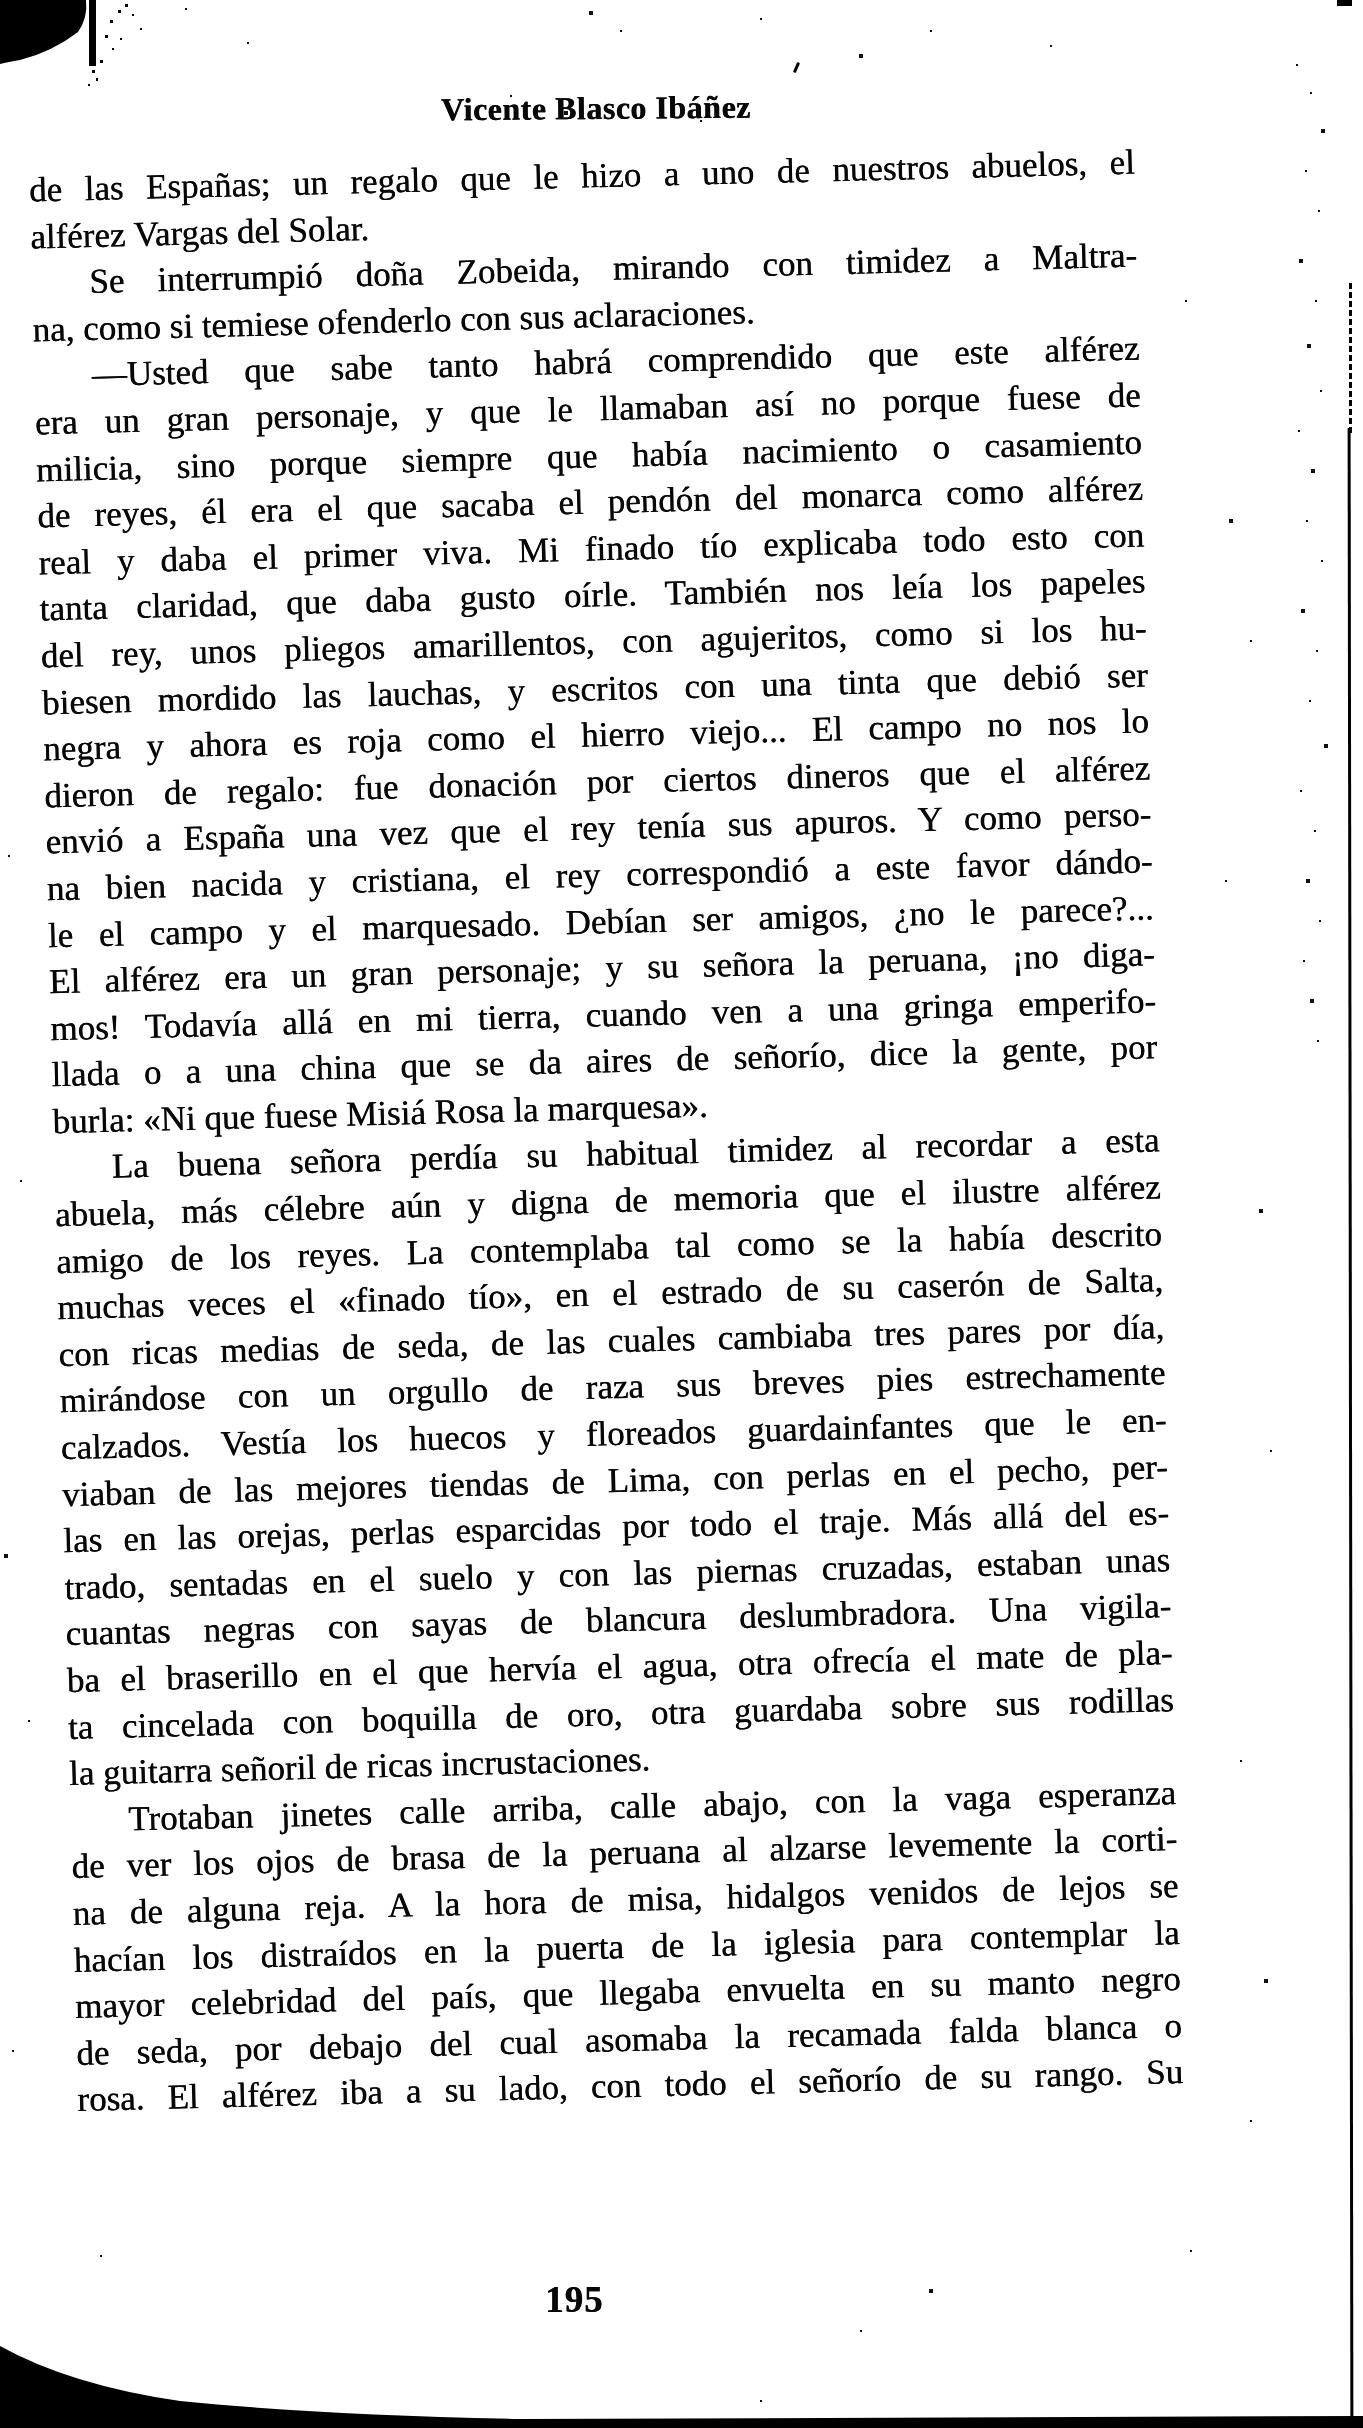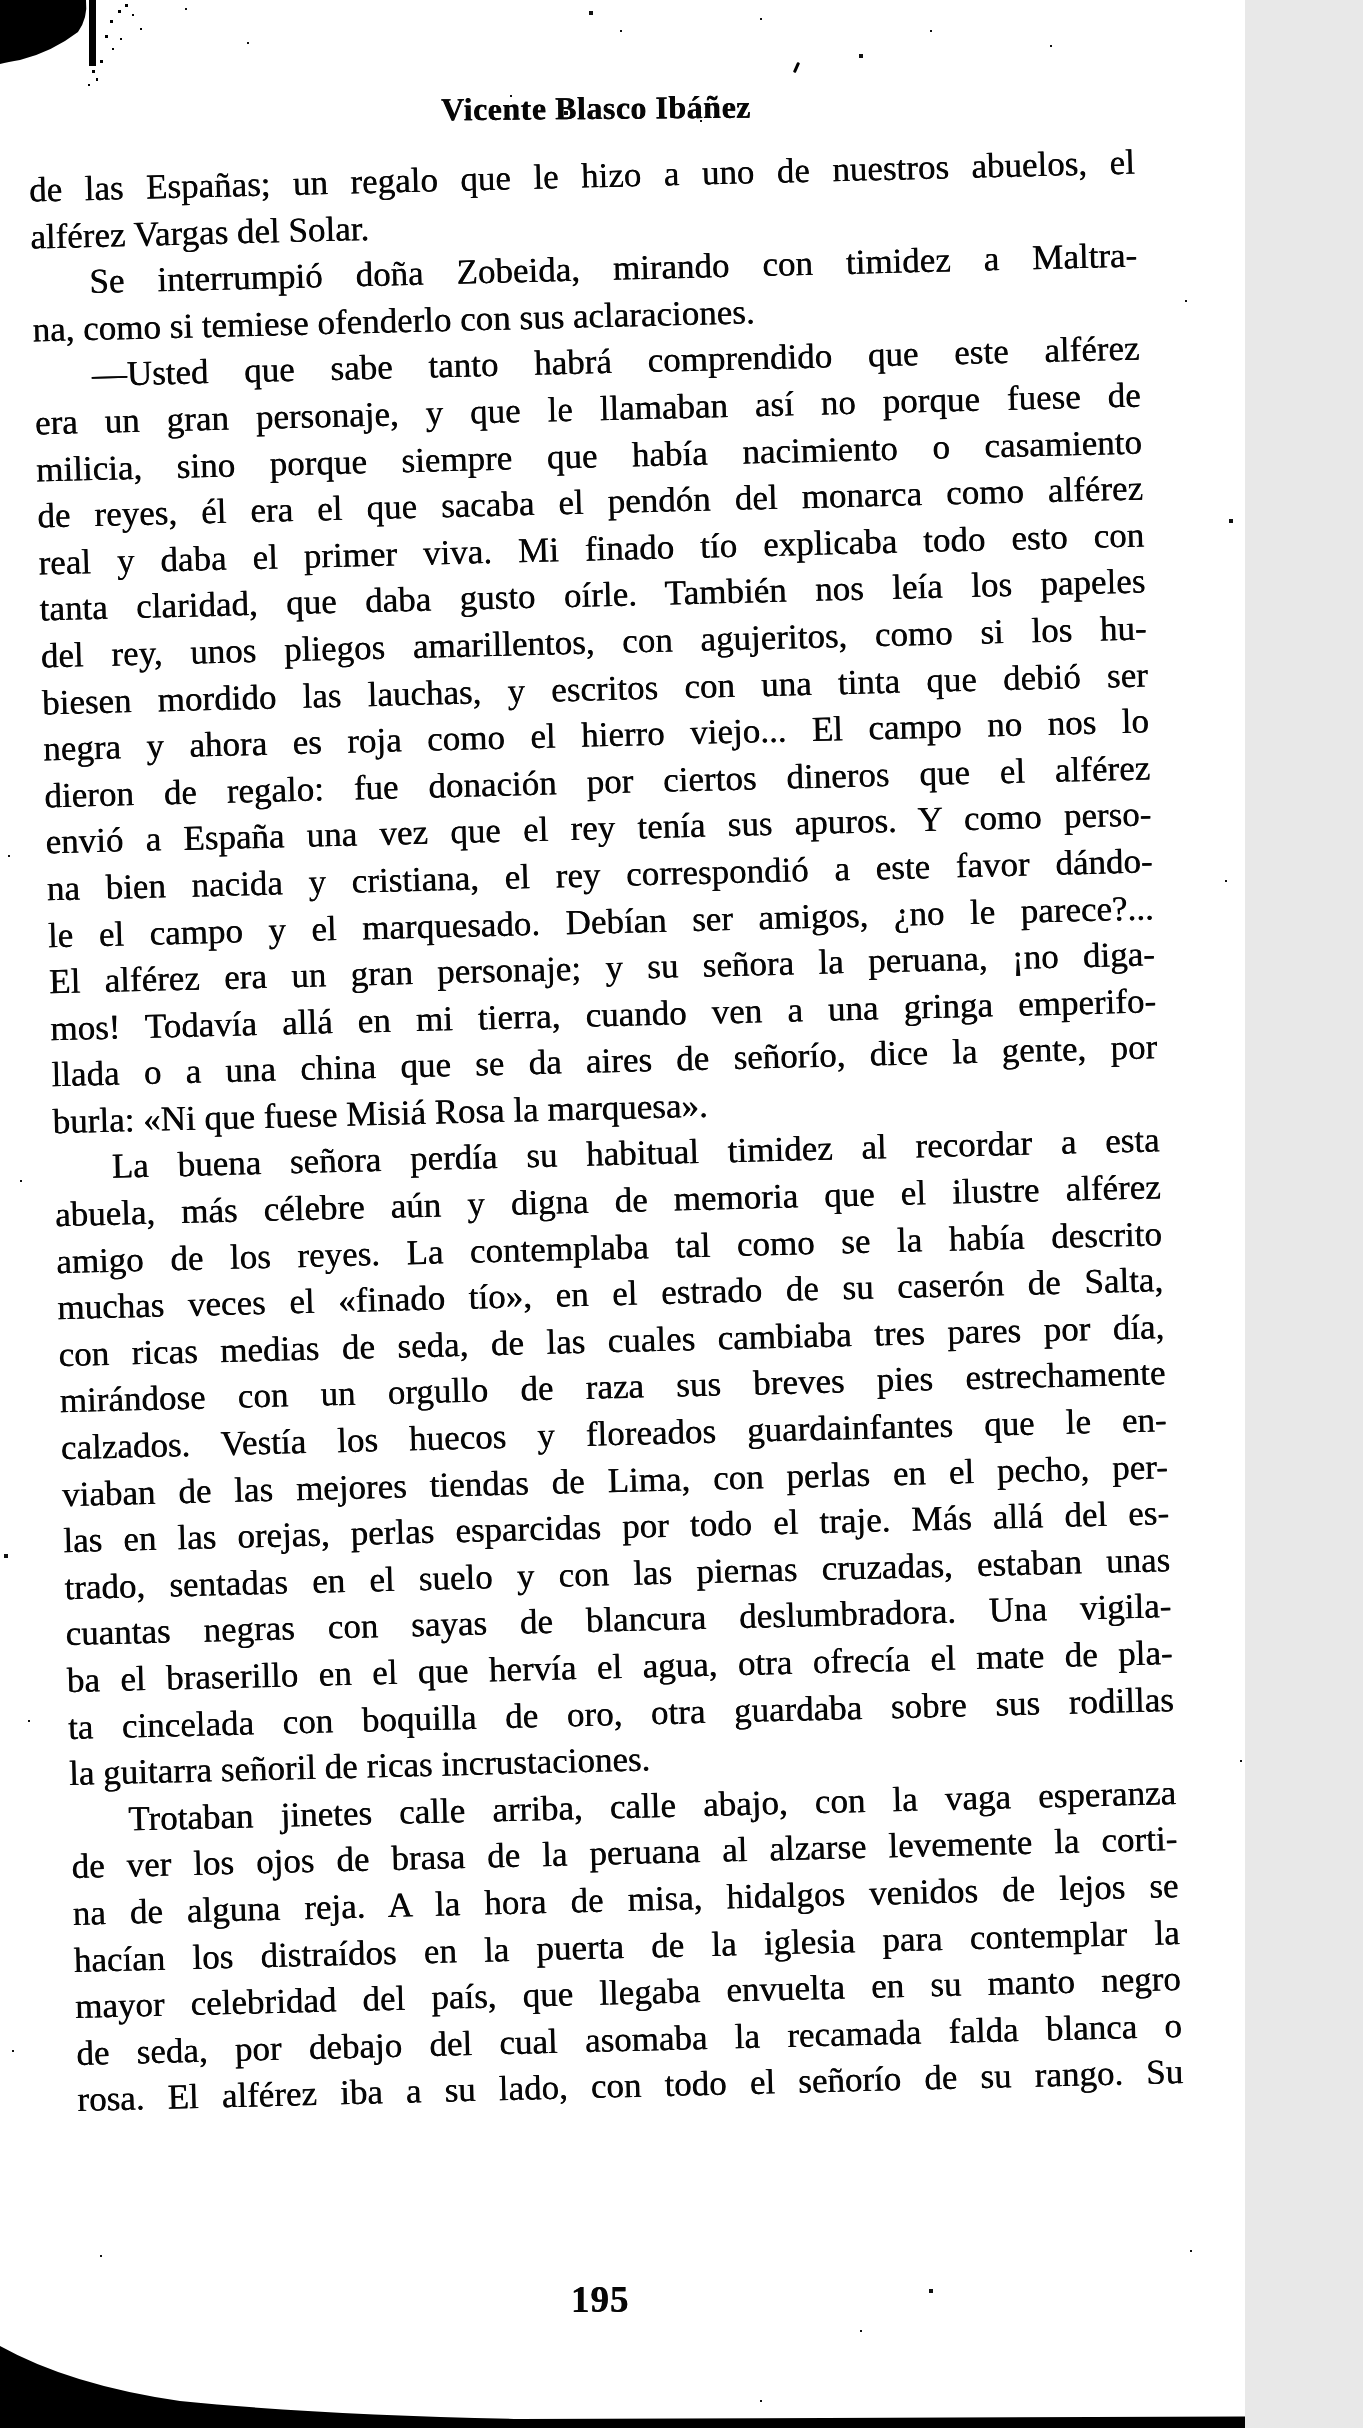--- a/index.html
+++ b/index.html
@@ -1,18 +1,18 @@
 <!DOCTYPE html>
 <html><head>
 <meta charset="utf-8">
 <style>
   html,body{margin:0;padding:0;background:#e8e8e8;}
   .page{
     position:relative;
-    width:1245px;height:2428px;
+    width:1363px;height:2428px;
     background:#ffffff;
     overflow:hidden;
     font-family:"Liberation Serif","DejaVu Serif",serif;
     color:#070707;
   }
   
   .header{
     position:absolute;
     left:441px;top:90px;
     font-size:32px;
@@ -40,21 +40,20 @@
     height:46.6px;
     overflow:visible;
   }
   .line.lastline{ text-align-last:left; }
   .line.indent{ text-indent:58px; }
   
   .page-number{
     position:absolute;
     left:545px;top:2278px;
     width:110px;
-    text-align:center;
     font-size:37px;
     font-weight:bold;
     letter-spacing:1px;
     text-shadow:0.5px 0 0 #070707;
   }
   
   .artifact-svg{position:absolute;left:0;top:0;}
   .right-edge-line-dashed{
     position:absolute;left:1349px;top:283px;height:150px;width:0;
     border-left:3px dashed #000;

